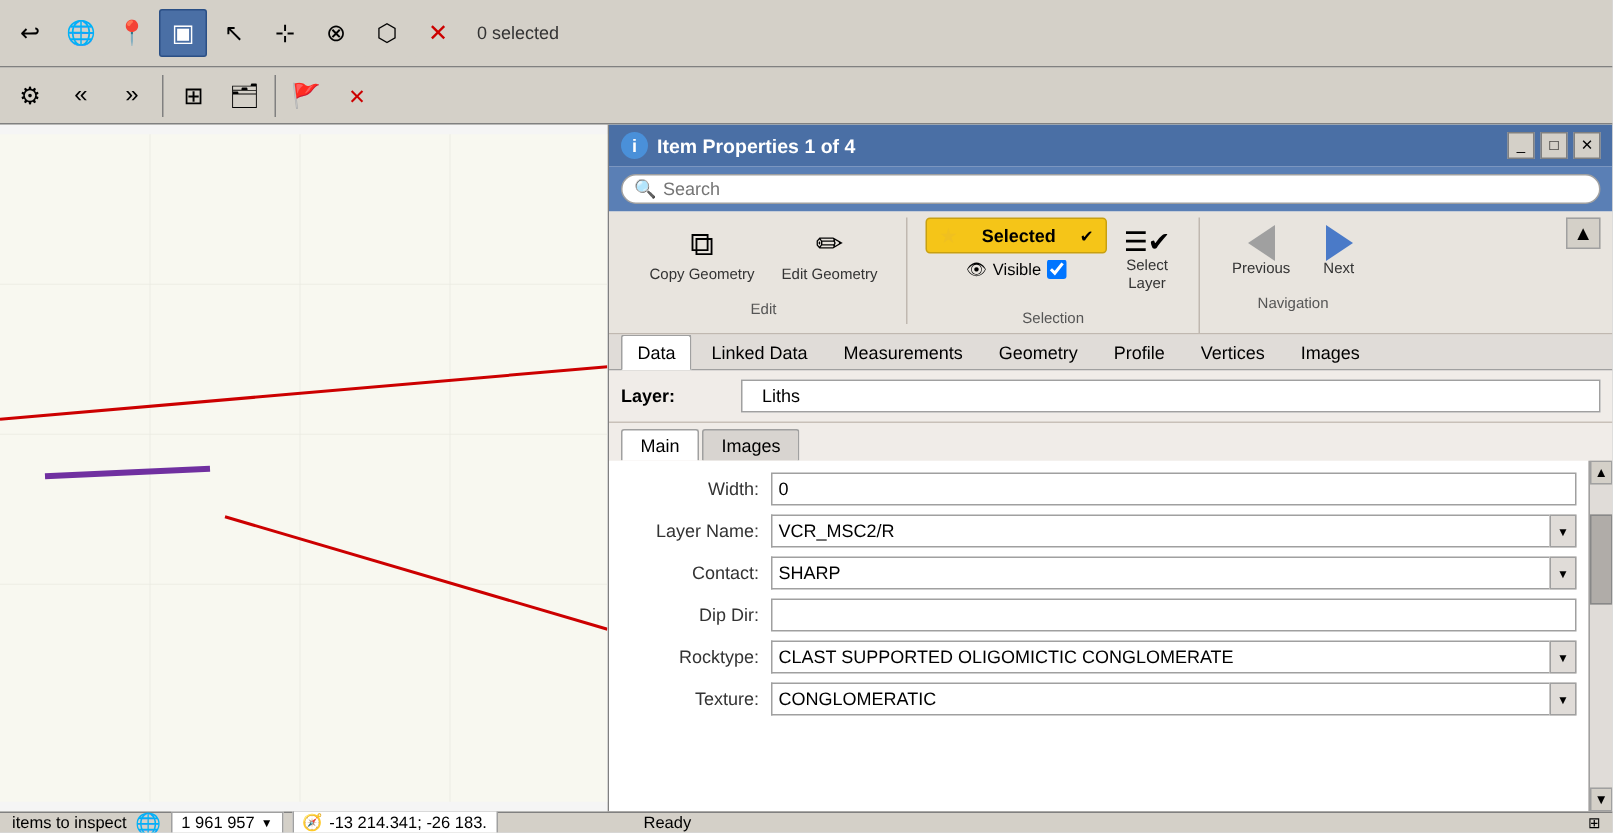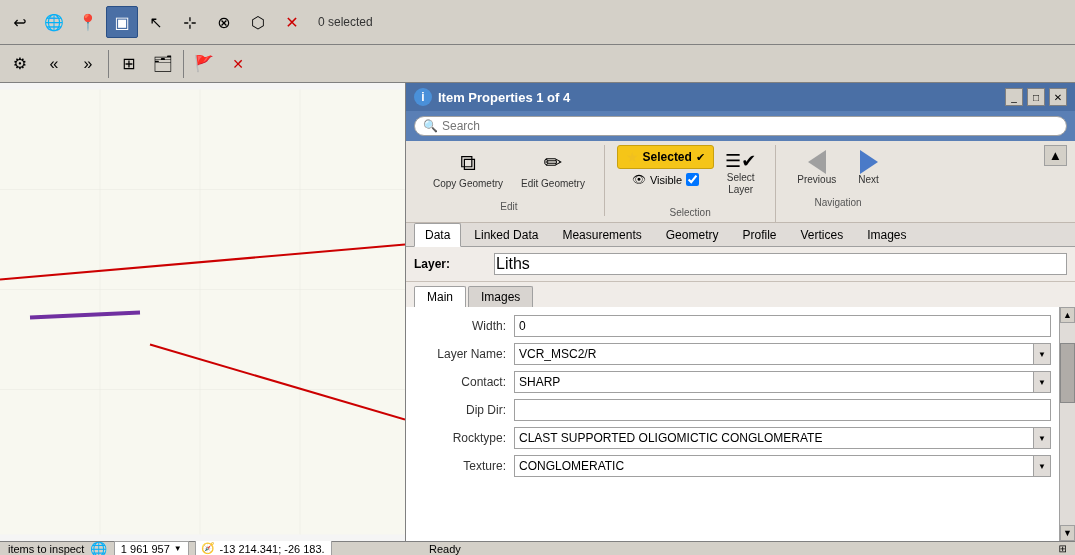--- a/index.html
+++ b/index.html
@@ -258,22 +258,22 @@
     }
     .layer-label {
       font-size: 12px;
       font-weight: bold;
       width: 80px;
     }
     .layer-input {
       flex: 1;
       height: 22px;
       border: 1px solid #a0a0a0;
-      padding: 2px 1px;
-      font-size: 16px;
+      padding: 2px 13px;
+      font-size: 12px;
       background: white;
     }
 
     
     .sub-tabs-bar {
       display: flex;
       padding: 4px 8px 0;
       background: #f0ece8;
       flex-shrink: 0;
     }
@@ -494,21 +494,21 @@
               <span class="ribbon-btn-icon">✏</span>
               <span class="ribbon-btn-label">Edit Geometry</span>
             </button>
           </div>
           <span class="ribbon-group-label">Edit</span>
         </div>
 
         <div class="ribbon-group">
           <div class="ribbon-buttons">
             <div style="display:flex;flex-direction:column;align-items:center;gap:4px;">
-              <button class="ribbon-btn selected-btn" style="flex-direction:row;gap:4px;padding:3px 8px;">
+              <button class="ribbon-btn selected-btn" style="flex-direction:row;gap:16px;padding:3px 8px;">
                 <span class="star-icon">★</span>
                 <span style="font-size:12px;font-weight:bold;">Selected</span>
                 <span style="font-size:11px;">✔</span>
               </button>
               <div class="visible-row">
                 <span>👁</span>
                 <span>Visible</span>
                 <input type="checkbox" class="checkbox-inline" checked="" style="">
               </div>
             </div>

